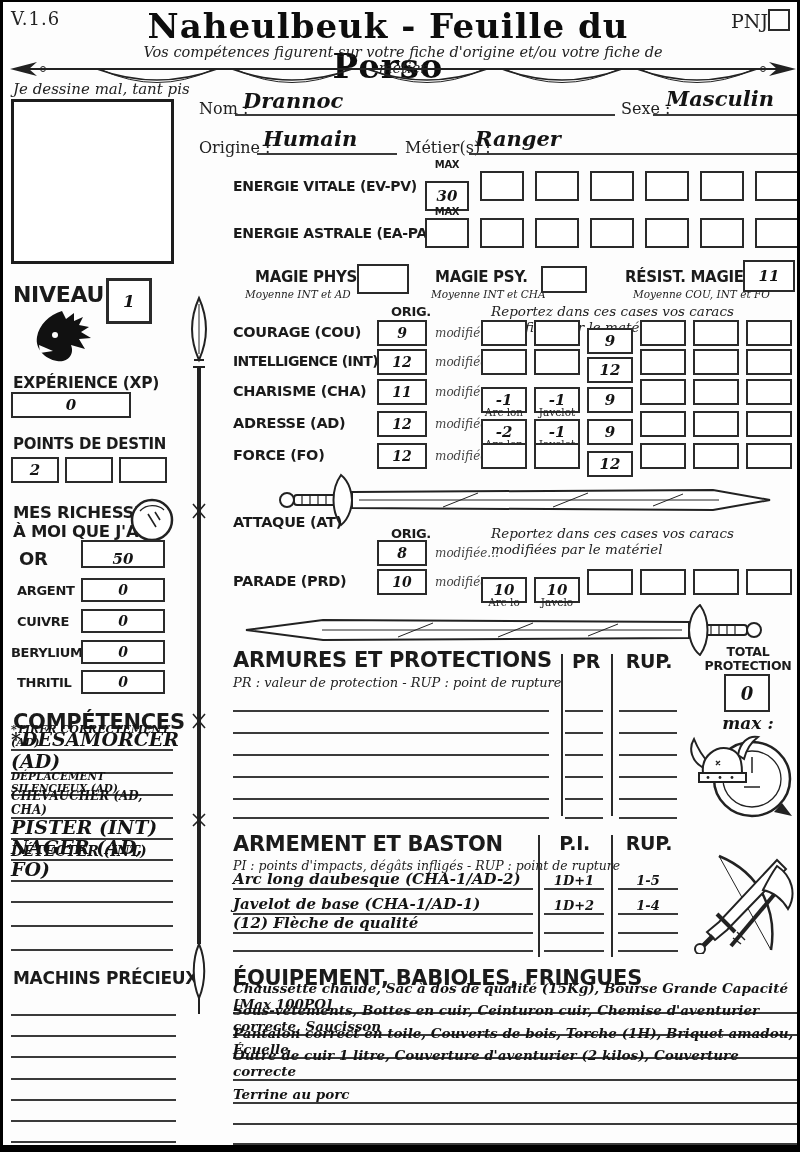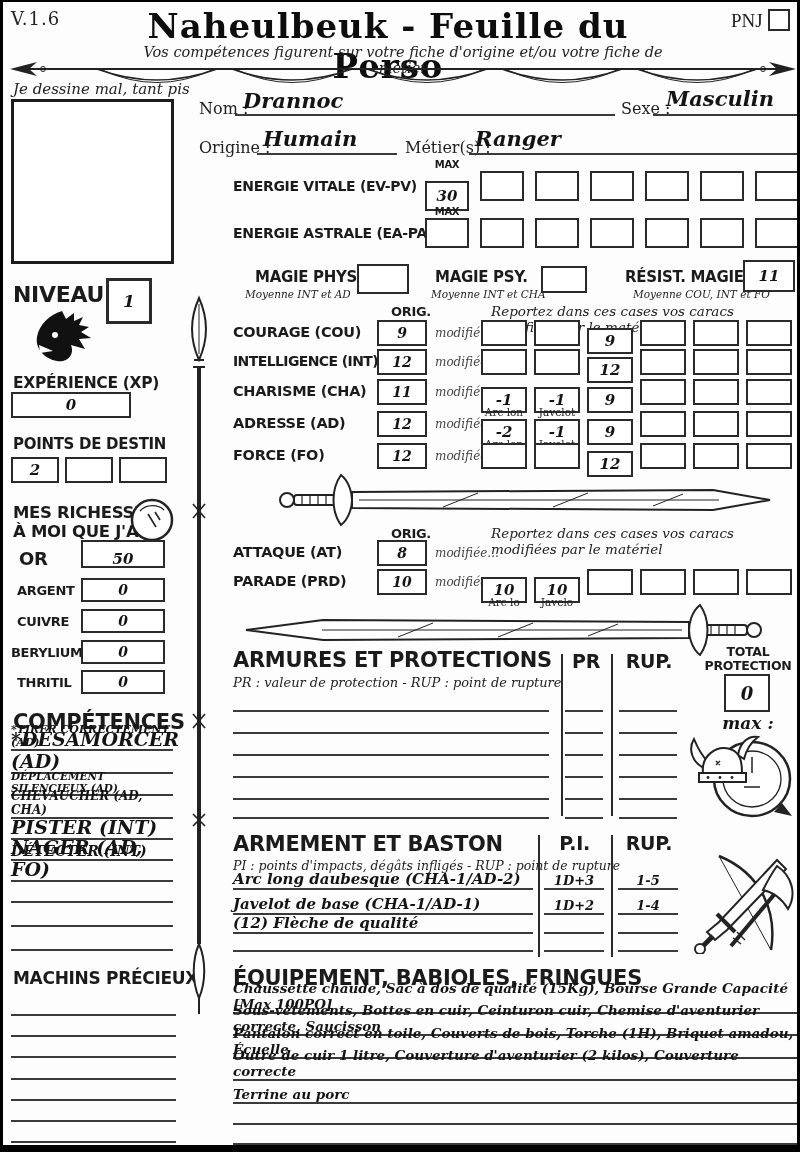--- a/index.html
+++ b/index.html
@@ -26,21 +26,21 @@
   svg{display:block;}
 </style>
 </head>
 <body>
 
 <div class="page">
 
   <div class="abs med" style="left:8px;top:6px;font-size:18px;letter-spacing:1px;">V.1.6</div>
   <div class="abs title ctr" style="left:95px;top:4px;width:580px;font-size:34px;text-align:center;">Naheulbeuk - Feuille du Perso</div>
   <div class="abs medi ctr" style="left:140px;top:42px;width:520px;font-size:14.5px;text-align:center;">Vos compétences figurent sur votre fiche d'origine et/ou votre fiche de métier</div>
-  <div class="abs med" style="left:728px;top:8px;font-size:19px;font-family:Liberation Serif, serif;">PNJ</div>
+  <div class="abs med" style="left:728px;top:8px;font-size:19px;">PNJ</div>
   <div class="box" style="left:765px;top:7px;width:22px;height:22px;"></div>
 
   <div class="abs" style="left:4px;top:55px;width:792px;height:30px;">
     <svg width="792" height="30" viewBox="0 0 792 30">
       <path d="M14 12 H778" stroke="#222" stroke-width="2" fill="none"></path>
       <path d="M3 12 L30 5 L22 12 L30 19 Z" fill="#222"></path>
       <path d="M789 12 L762 5 L770 12 L762 19 Z" fill="#222"></path>
       <circle cx="36" cy="12" r="2.5" fill="none" stroke="#222"></circle>
       <circle cx="756" cy="12" r="2.5" fill="none" stroke="#222"></circle>
       <path d="M90 12 Q150 34 210 12 M225 12 Q285 34 345 12 M360 12 Q420 34 480 12 M495 12 Q555 34 615 12 M630 12 Q690 34 750 12" stroke="#222" stroke-width="1.6" fill="none"></path>
@@ -245,21 +245,21 @@
       <path d="M68 3 C58 17 58 39 68 53 C77 46 79 33 79 28 C79 23 77 10 68 3 Z" fill="#fff" stroke="#222" stroke-width="2"></path>
       <path d="M79 20 L440 18 L497 28 L440 38 L79 36 Z" fill="#fff" stroke="#222" stroke-width="2"></path>
       <path d="M86 28 H446" stroke="#222" stroke-width="1"></path>
       <path d="M170 35 L205 21 M280 35 L315 21 M380 34 L410 22" stroke="#222" stroke-width="1"></path>
     </svg>
   </div>
 
   <div class="abs bh" style="left:388px;top:524px;font-size:13px;">ORIG.</div>
   <div class="abs medi" style="left:488px;top:523px;font-size:13.5px;">Reportez dans ces cases vos caracs modifiées par le matériel</div>
 
-  <div class="abs bh" style="left:230px;top:542px;font-size:14.5px;">ATTAQUE (AT)</div>
+  <div class="abs bh" style="left:230px;top:512px;font-size:14.5px;">ATTAQUE (AT)</div>
   <div class="box" style="left:374px;top:538px;width:50px;height:26px;">
       <span class="hw" style="font-size:14px;">8</span>
     </div>
   <div class="abs medi" style="left:432px;top:544px;font-size:12px;color:#444;">modifiée...</div>
 
   <div class="abs bh" style="left:230px;top:571px;font-size:14.5px;">PARADE (PRD)</div>
   <div class="box" style="left:374px;top:567px;width:50px;height:26px;">
       <span class="hw" style="font-size:14px;">10</span>
     </div>
   <div class="abs medi" style="left:432px;top:573px;font-size:12px;color:#444;">modifiée...</div>
@@ -332,21 +332,21 @@
   </div>
 
   <div class="abs bh" style="left:230px;top:830px;font-size:21px;">ARMEMENT ET BASTON</div>
   <div class="abs medi" style="left:230px;top:856px;font-size:12.5px;">PI : points d'impacts, dégâts infligés - RUP : point de rupture</div>
   <div class="vbar" style="left:535px;top:833px;height:122px;"></div>
   <div class="vbar" style="left:608px;top:833px;height:122px;"></div>
   <div class="abs bh ctr" style="left:535px;top:830px;width:73px;font-size:19px;text-align:center;">P.I.</div>
   <div class="abs bh ctr" style="left:610px;top:830px;width:72px;font-size:19px;text-align:center;">RUP.</div>
 
   <div class="uline hw" style="left:230px;top:866px;width:300px;height:22px;font-size:15px;">Arc long daubesque (CHA-1/AD-2)</div>
-  <div class="uline hw ctr" style="left:541px;top:870px;width:60px;height:18px;font-size:13px;justify-content:center;">1D+3</div>
+  <div class="uline hw ctr" style="left:541px;top:870px;width:60px;height:18px;font-size:13px;justify-content:center;">1D+1</div>
   <div class="uline hw ctr" style="left:615px;top:870px;width:60px;height:18px;font-size:13px;justify-content:center;">1-5</div>
   <div class="uline hw" style="left:230px;top:891px;width:300px;height:22px;font-size:15px;">Javelot de base (CHA-1/AD-1)</div>
   <div class="uline hw ctr" style="left:541px;top:895px;width:60px;height:18px;font-size:13px;justify-content:center;">1D+2</div>
   <div class="uline hw ctr" style="left:615px;top:895px;width:60px;height:18px;font-size:13px;justify-content:center;">1-4</div>
   <div class="uline hw" style="left:230px;top:911px;width:300px;height:21px;font-size:15px;">(12) Flèche de qualité</div>
   <div class="uline hw ctr" style="left:541px;top:918px;width:60px;height:14px;font-size:13px;justify-content:center;"></div>
   <div class="uline hw ctr" style="left:615px;top:918px;width:60px;height:14px;font-size:13px;justify-content:center;"></div>
   <div class="uline hw" style="left:230px;top:936px;width:300px;height:14px;font-size:13px;"></div>
   <div class="uline hw ctr" style="left:541px;top:936px;width:60px;height:14px;font-size:13px;justify-content:center;"></div>
   <div class="uline hw ctr" style="left:615px;top:936px;width:60px;height:14px;font-size:13px;justify-content:center;"></div>

